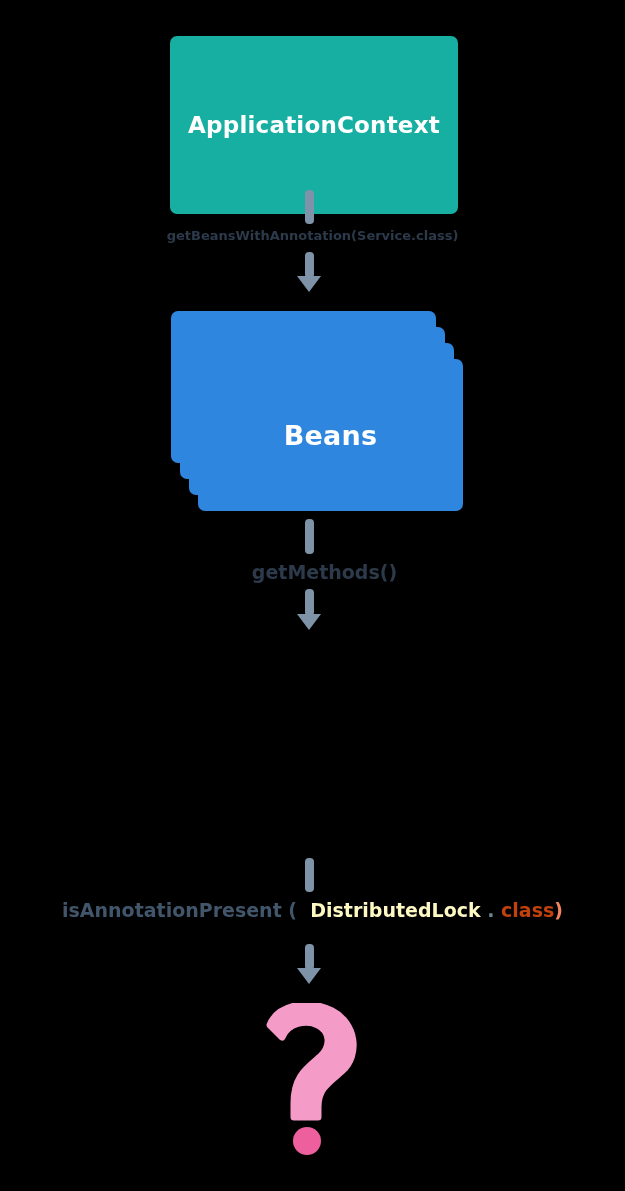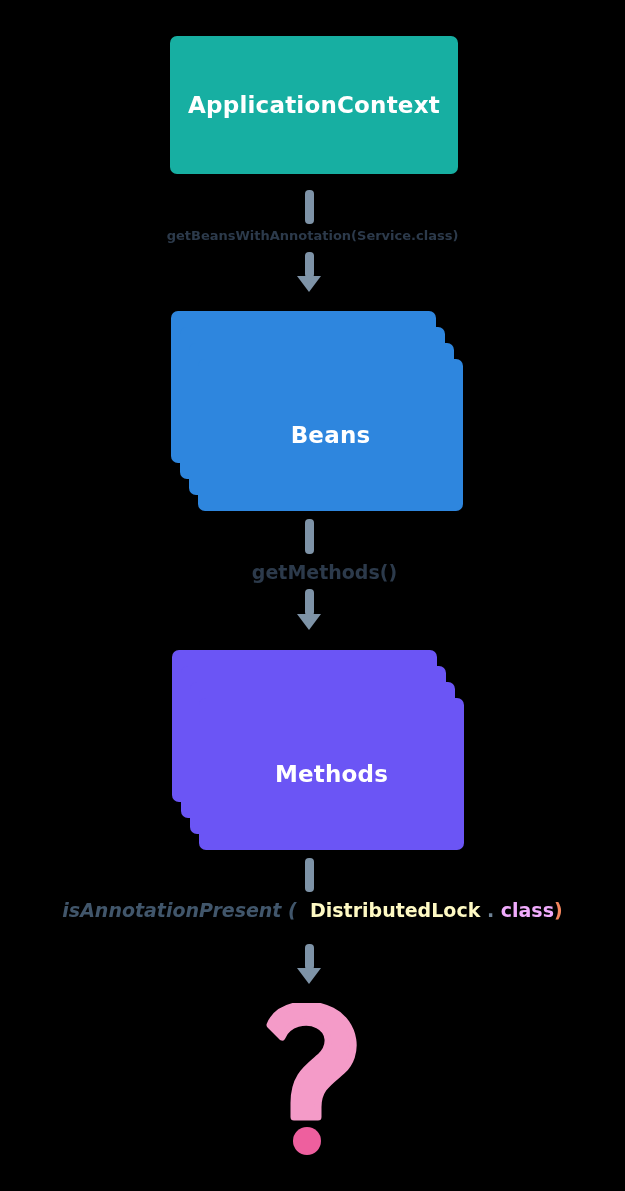--- a/index.html
+++ b/index.html
@@ -77,64 +77,56 @@
   
   .qmark-wrap {
     position: absolute;
   }
 </style>
 </head>
 <body>
 
 <div id="canvas">
 
-  <div class="node-box" style="left:170px; top:36px; width:288px; height:138px; background:#17AFA2;">
+  <div class="node-box" style="left:170px; top:36px; width:288px; height:178px; background:#17AFA2;">
     <span class="node-label" style="font-size:23px;">ApplicationContext</span>
   </div>
 
   <div class="arrow-stem" style="left:305px; top:190px; width:9px; height:34px; background:#7E93A7;"></div>
 
   <div class="edge-label" style="left:0px; top:228px; width:625px; font-size:13px;">
     <span class="seg" style="color:#2C3A4B;">getBeansWithAnnotation(Service.class)</span>
   </div>
 
   <div class="arrow-stem" style="left:305px; top:252px; width:9px; height:26px; background:#7E93A7;"></div>
   <div class="arrow-head" style="left:297px; top:276px; border-top:16px solid #7E93A7;"></div>
 
   <div class="stack" style="left:171px; top:311px; width:290px; height:200px;">
     <div class="card" style="left:0px;  top:0px;  width:265px; height:152px; background:#2E86DE;"></div>
     <div class="card" style="left:9px;  top:16px; width:265px; height:152px; background:#2E86DE;"></div>
     <div class="card" style="left:18px; top:32px; width:265px; height:152px; background:#2E86DE;"></div>
     <div class="card card-front" style="left:27px; top:48px; width:265px; height:152px; background:#2E86DE;">
-      <span class="node-label" style="font-size:23px;">Beans</span>
+      <span class="node-label" style="font-size:27px;">Beans</span>
     </div>
   </div>
 
   <div class="arrow-stem" style="left:305px; top:519px; width:9px; height:35px; background:#7E93A7;"></div>
 
   <div class="edge-label" style="left:12px; top:561px; width:625px; font-size:19px;">
     <span class="seg" style="color:#2C3A4B;">getMethods()</span>
   </div>
 
   <div class="arrow-stem" style="left:305px; top:589px; width:9px; height:27px; background:#7E93A7;"></div>
   <div class="arrow-head" style="left:297px; top:614px; border-top:16px solid #7E93A7;"></div>
 
-  <div class="stack" style="left:172px; top:650px; width:290px; height:200px;">
-    <div class="card" style="left:0px;  top:0px;  width:265px; height:152px; background:#6B55F5;"></div>
-    <div class="card" style="left:9px;  top:16px; width:265px; height:152px; background:#6B55F5;"></div>
-    <div class="card" style="left:18px; top:32px; width:265px; height:152px; background:#6B55F5;"></div>
-    <div class="card card-front" style="left:27px; top:48px; width:265px; height:152px; background:#6B55F5;">
-      <span class="node-label" style="font-size:23px;">Methods</span>
-    </div>
-  </div>
 
   <div class="arrow-stem" style="left:305px; top:858px; width:9px; height:34px; background:#7E93A7;"></div>
 
   <div class="edge-label" style="left:0px; top:899px; width:625px; font-size:19px;">
-    <span class="seg" style="color:#41566B;font-style:italic;">isAnnotationPresent (  </span><span class="seg" style="color:#fef9c3;">DistributedLock</span><span class="seg" style="color:#6E8296;"> . </span><span class="seg" style="color:#f0abfc;">class</span><span class="seg" style="color:#F3855E;">)</span>
+    <span class="seg" style="color:#41566B;">isAnnotationPresent (  </span><span class="seg" style="color:#fef9c3;">DistributedLock</span><span class="seg" style="color:#6E8296;"> . </span><span class="seg" style="color:#c2410c;">class</span><span class="seg" style="color:#F3855E;">)</span>
   </div>
 
   <div class="arrow-stem" style="left:305px; top:944px; width:9px; height:26px; background:#7E93A7;"></div>
   <div class="arrow-head" style="left:297px; top:968px; border-top:16px solid #7E93A7;"></div>
 
   <div class="qmark-wrap" style="left:262px; top:1003px; width:100px; height:152px;">
     <svg width="100" height="152" viewBox="0 0 100 152">
 
       <path d="M 8 22
                C 16 2, 46 -4, 70 8

